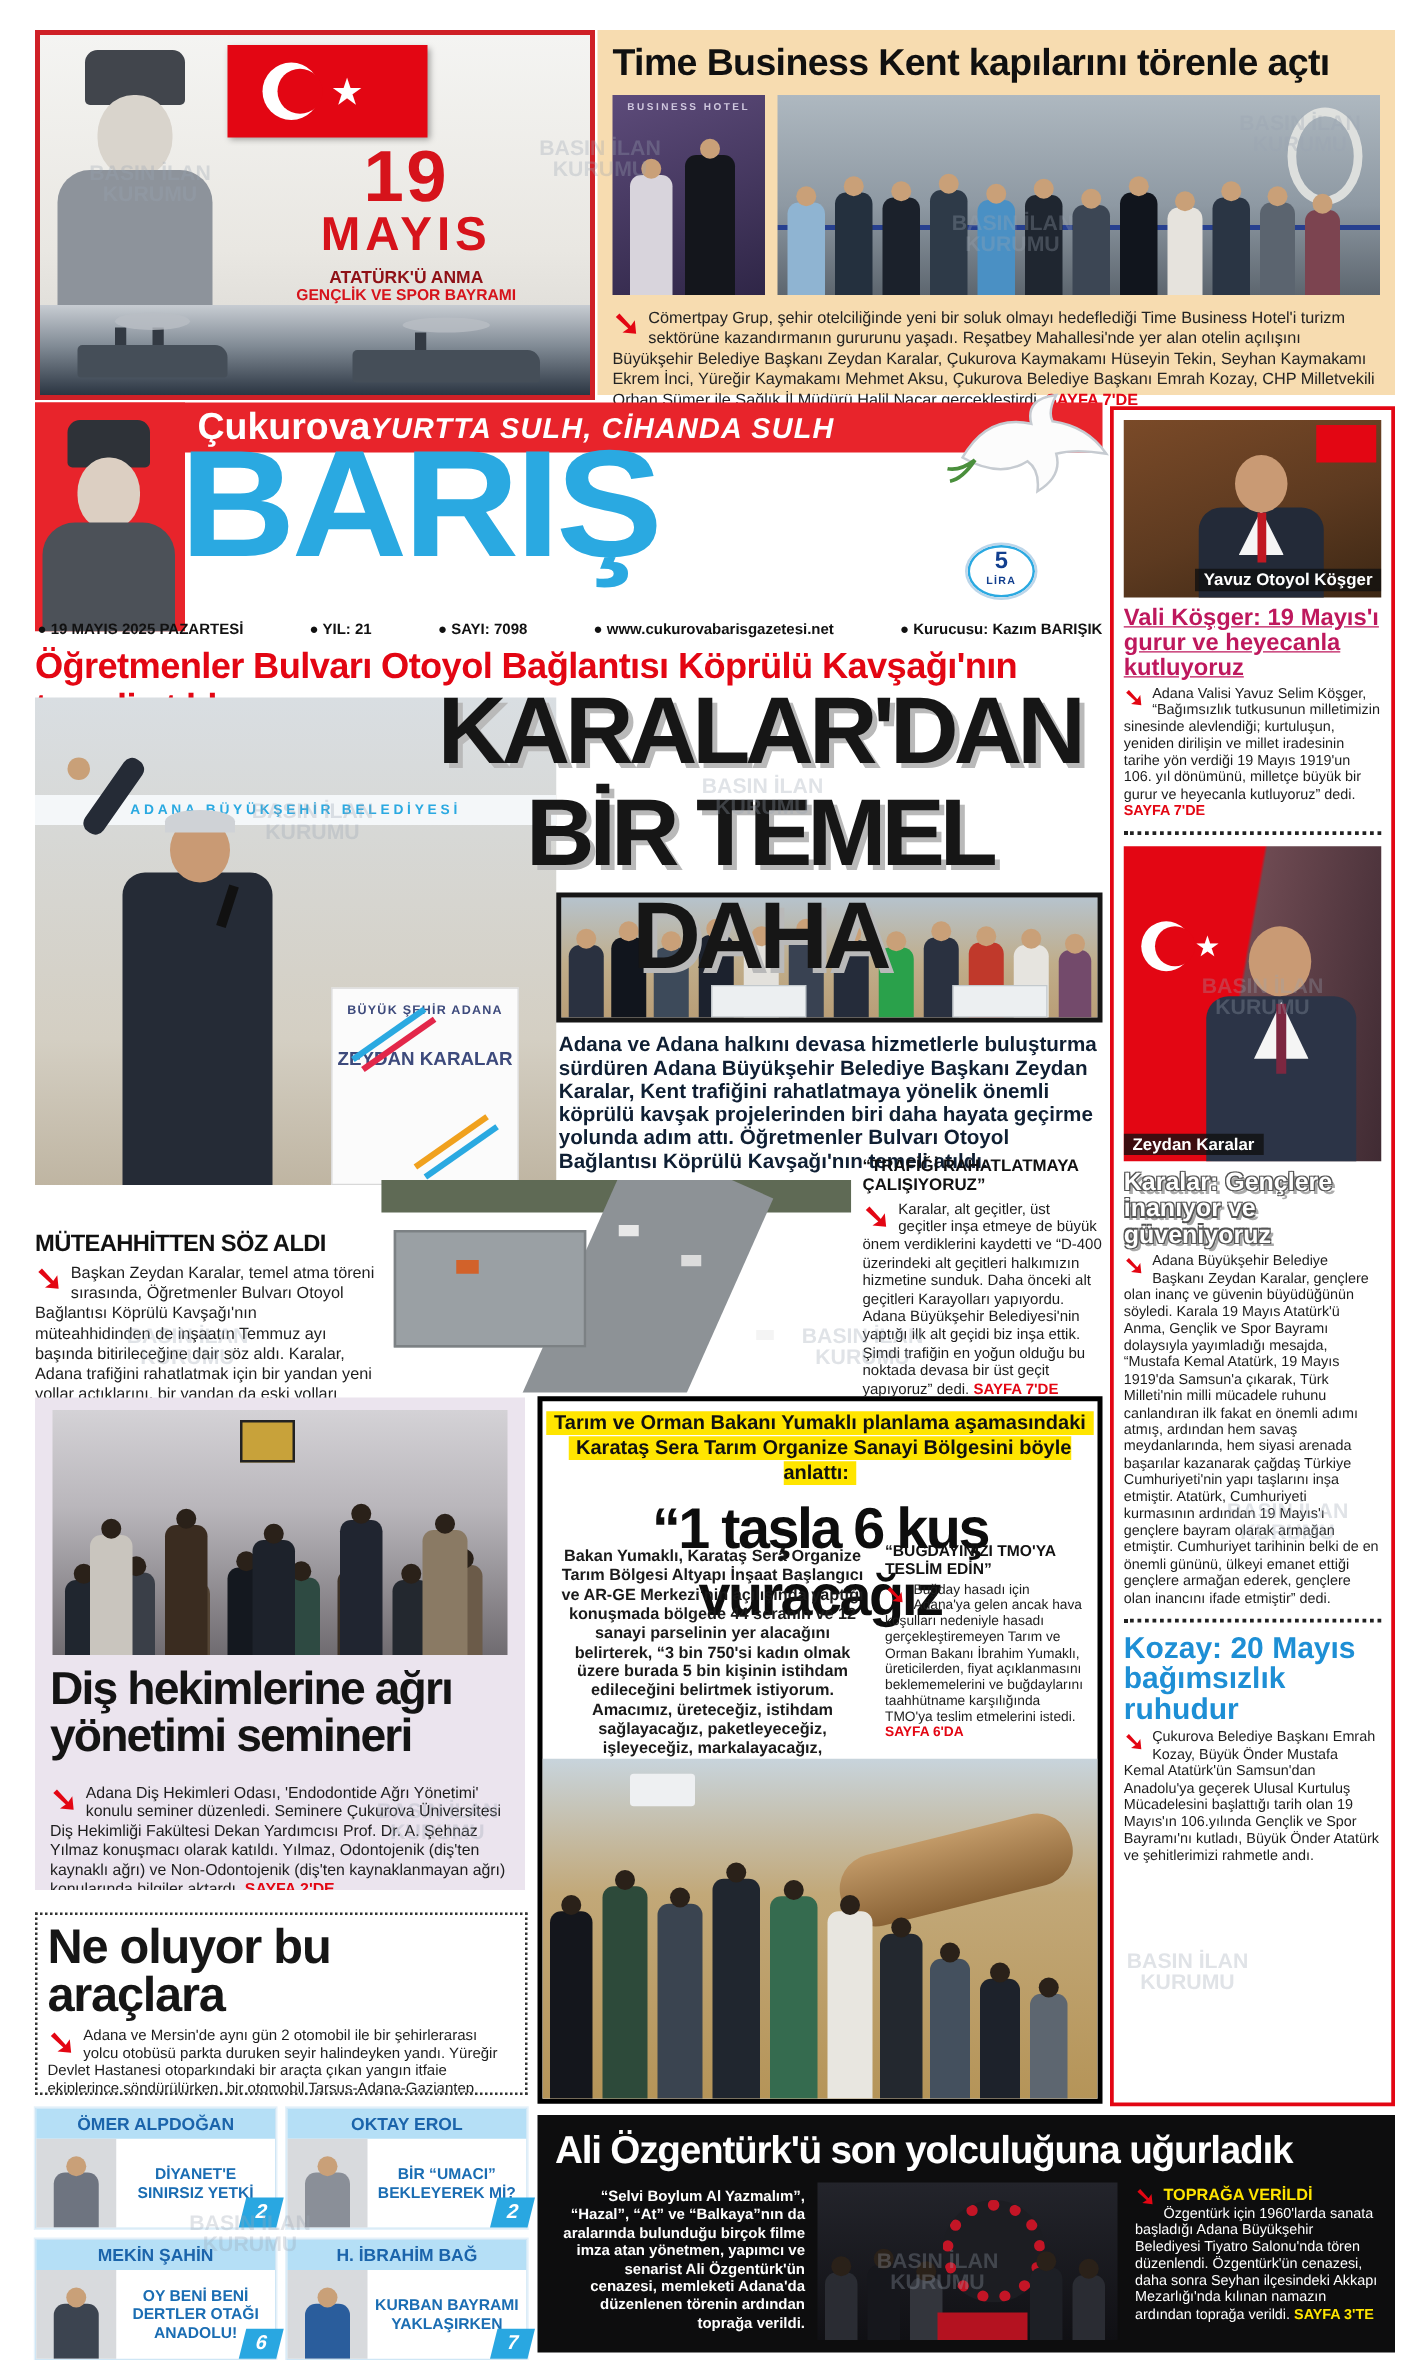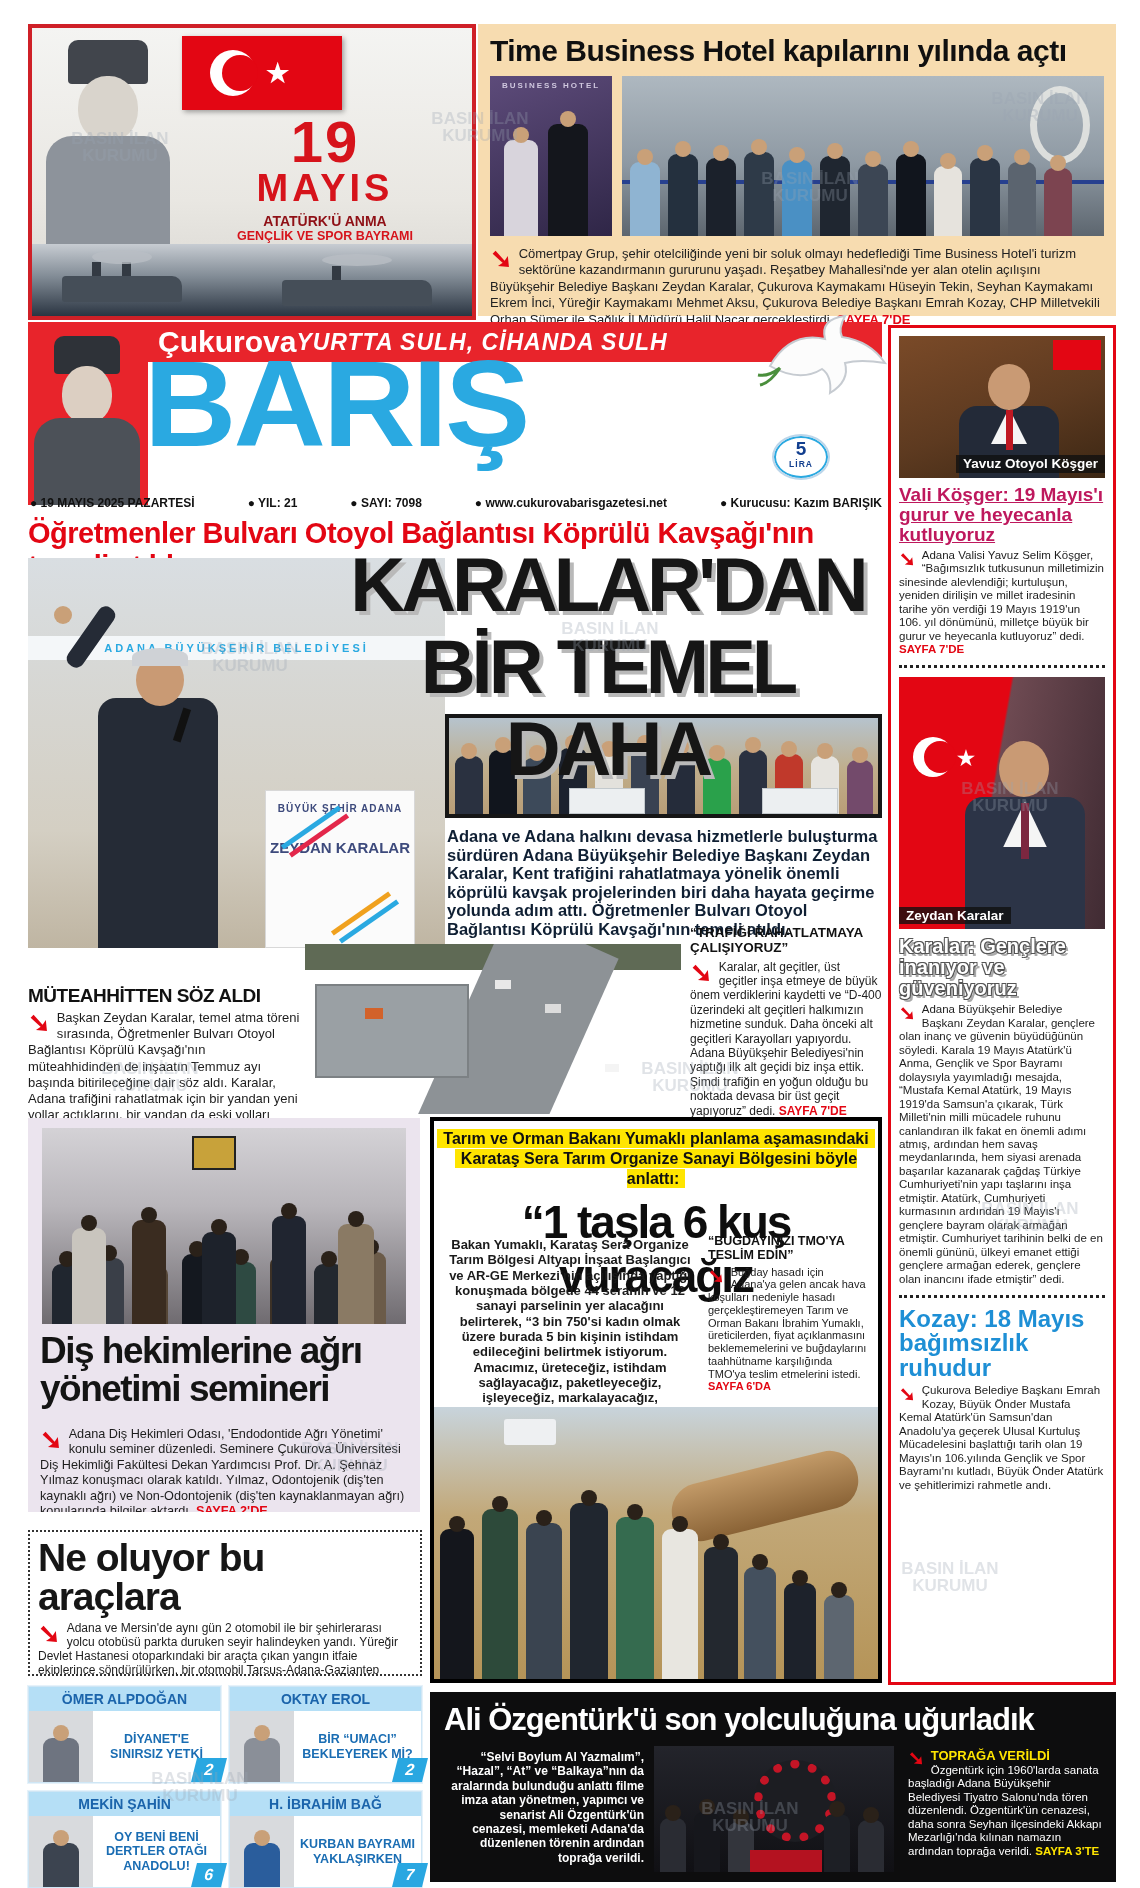--- a/index.html
+++ b/index.html
@@ -194,21 +194,21 @@
       </div>
       <div class="ship" style="left:250px;width:150px;bottom:10px">
         <i class="funnel" style="left:50px"></i>
       </div>
       <i class="smoke" style="left:60px;top:6px;width:60px;height:14px"></i>
       <i class="smoke" style="left:290px;top:10px;width:70px;height:12px"></i>
     </div>
   </div>
 
   <div class="abs hotel">
-    <h1>Time Business Hotel kapılarını yılında açtı</h1>
+    <h1>Time Business Kent kapılarını törenle açtı</h1>
     <div class="hphotos">
       <div class="hpa">
         <span class="lbl">BUSINESS HOTEL</span>
         <i class="psn" style="left:14px;width:34px;height:96px;background:#d8d4dc"></i>
         <i class="psn" style="left:58px;width:40px;height:112px;background:#14161c"></i>
       </div>
       <div class="hpb">
         <div class="ribbon"></div>
         <div class="wreath"></div>
         <i class="psn" style="left:8px;width:30px;height:74px;background:#8fb4d2"></i>
@@ -430,21 +430,21 @@
         <i class="psn b" style="left:270px;width:34px;height:132px;background:#23282f"></i>
         <i class="psn b" style="left:310px;width:32px;height:112px;background:#44505e"></i>
         <i class="psn b" style="left:350px;width:32px;height:96px;background:#1d222b"></i>
         <i class="psn b" style="left:390px;width:30px;height:84px;background:#5d6670"></i>
       </div>
     </div>
   </div>
 
   <div class="abs ozg">
     <h2>Ali Özgentürk'ü son yolculuğuna uğurladık</h2>
-    <div class="ozleft">“Selvi Boylum Al Yazmalım”, “Hazal”, “At” ve “Balkaya”nın da aralarında bulunduğu anlattı filme imza atan yönetmen, yapımcı ve senarist Ali Özgentürk'ün cenazesi, memleketi Adana'da düzenlenen törenin ardından toprağa verildi.</div>
+    <div class="ozleft">“Selvi Boylum Al Yazmalım”, “Hazal”, “At” ve “Balkaya”nın da aralarında bulunduğu birçok filme imza atan yönetmen, yapımcı ve senarist Ali Özgentürk'ün cenazesi, memleketi Adana'da düzenlenen törenin ardından toprağa verildi.</div>
     <div class="ozphoto">
       <div class="wr"></div>
       <i class="psn b" style="left:6px;width:26px;height:54px;background:#2a2c33"></i>
       <i class="psn b" style="left:40px;width:26px;height:60px;background:#16171c"></i>
       <i class="psn b" style="left:74px;width:26px;height:50px;background:#33353c"></i>
       <i class="psn b" style="left:170px;width:26px;height:58px;background:#1d1f25"></i>
       <i class="psn b" style="left:204px;width:26px;height:52px;background:#2a2c33"></i>
       <div style="position:absolute;left:96px;bottom:0;width:72px;height:22px;background:#b41220"></div>
     </div>
     <div class="ozright">
@@ -480,20 +480,20 @@
       <div class="tie" style="left:122px;top:126px;width:8px;height:56px;background:#7c2740"></div>
       <div class="headc" style="left:100px;top:64px;width:50px;height:56px"></div>
       <span class="cap" style="left:0">Zeydan Karalar</span>
     </div>
     <div class="rch-outline">Karalar: Gençlere inanıyor ve güveniyoruz</div>
     <p style="margin:0">
       <span class="arrow" style="font-size:20px;line-height:16px">➘</span><span>Adana Büyükşehir Belediye Başkanı Zeydan Karalar, gençlere olan inanç ve güvenin büyüdüğünün söyledi. Karala 19 Mayıs Atatürk'ü Anma, Gençlik ve Spor Bayramı dolaysıyla yayımladığı mesajda, “Mustafa Kemal Atatürk, 19 Mayıs 1919'da Samsun'a çıkarak, Türk Milleti'nin milli mücadele ruhunu canlandıran ilk fakat en önemli adımı atmış, ardından hem savaş meydanlarında, hem siyasi arenada başarılar kazanarak çağdaş Türkiye Cumhuriyeti'nin yapı taşlarını inşa etmiştir. Atatürk, Cumhuriyeti kurmasının ardından 19 Mayıs'ı gençlere bayram olarak armağan etmiştir. Cumhuriyet tarihinin belki de en önemli gününü, ülkeyi emanet ettiği gençlere armağan ederek, gençlere olan inancını ifade etmiştir” dedi.</span>
     </p>
     <div class="dotsep"></div>
 
-    <div class="rch-blue">Kozay: 18 Mayıs bağımsızlık ruhudur</div>
+    <div class="rch-blue">Kozay: 20 Mayıs bağımsızlık ruhudur</div>
     <p style="margin:0">
       <span class="arrow" style="font-size:20px;line-height:16px">➘</span><span>Çukurova Belediye Başkanı Emrah Kozay, Büyük Önder Mustafa Kemal Atatürk'ün Samsun'dan Anadolu'ya geçerek Ulusal Kurtuluş Mücadelesini başlattığı tarih olan 19 Mayıs'ın 106.yılında Gençlik ve Spor Bayramı'nı kutladı, Büyük Önder Atatürk ve şehitlerimizi rahmetle andı.</span>
       
     </p>
   </div>
 
 </div>
 
 </body></html>

